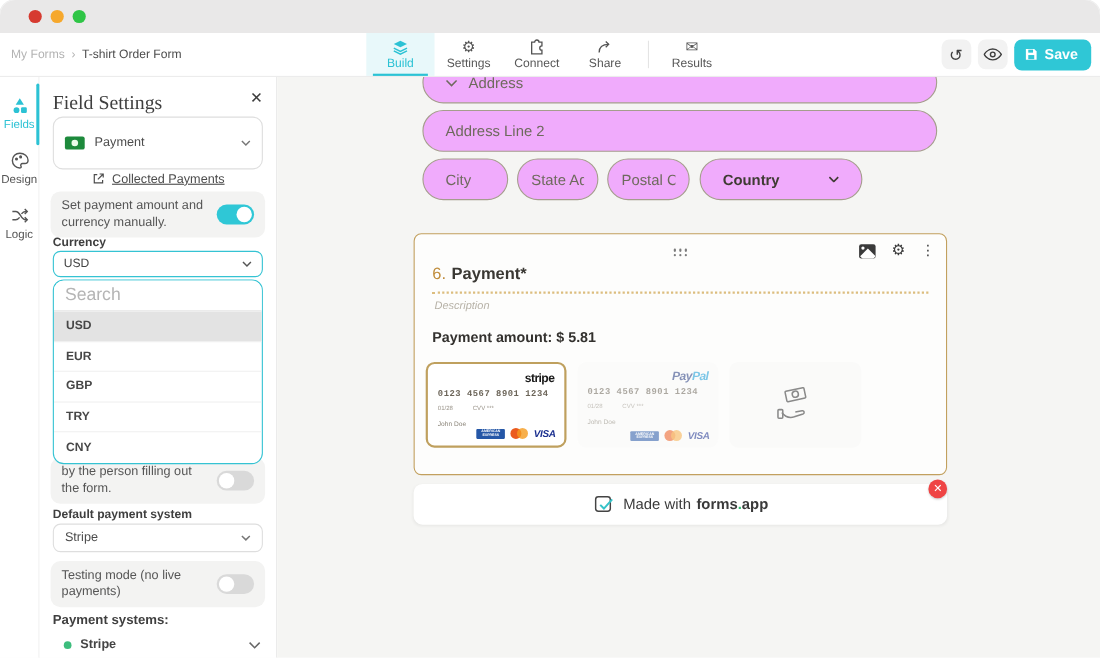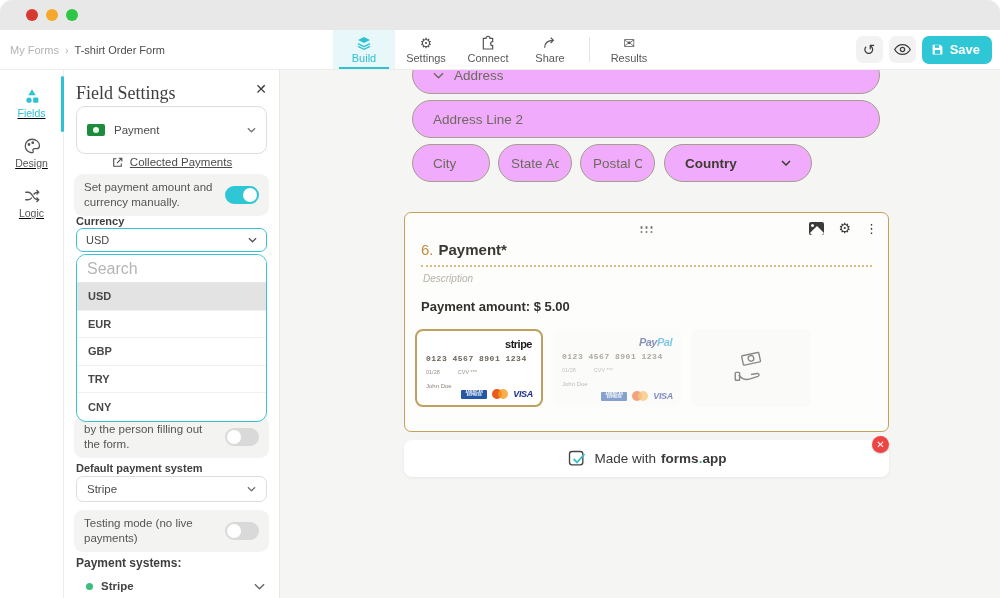--- a/index.html
+++ b/index.html
@@ -22,34 +22,34 @@
   .tab.active::after { content:""; position:absolute; left:6px; right:6px; bottom:0; height:2px; background:#2cc2d4; }
   .tabdiv { width:1px; background:#e4e4e4; margin:7px 8px; }
   .nav-actions { position:absolute; right:8px; top:0; height:100%; display:flex; align-items:center; gap:6px; }
   .iconbtn { width:27px; height:27px; border-radius:7px; background:#f2f2f2; display:flex; align-items:center; justify-content:center; font-family:"DejaVu Sans",sans-serif; font-size:15px; color:#3f3f3f; cursor:pointer; }
   .savebtn { height:28px; padding:0 12px 0 9px; border-radius:7px; background:#2fc7d6; color:#fff; font-size:13px; font-weight:bold; display:flex; align-items:center; gap:6px; cursor:pointer; border:none; }
 
   
   .content { position:relative; height:528px; display:flex; }
 
   
-  .rail { position:relative; width:64px; background:#fff; border-right:1px solid #eee; padding-top:8px;text-decoration:underline; }
+  .rail { position:relative; width:36px; background:#fff; border-right:1px solid #eee; padding-top:8px; }
   .rail-item { display:flex; flex-direction:column; align-items:center; gap:2px; padding:9px 0; font-size:10.5px; color:#555; cursor:pointer; }
   .rail-item.active { color:#2cc2d4; }
   .rail-ind { position:absolute; right:-1px; top:6px; width:3px; height:56px; background:#2cc2d4; border-radius:2px; }
 
   
   .panel { position:relative; width:216px; background:#fff; border-right:1px solid #e9e9e9; font-size:11.5px; color:#4c4c4c; }
   .panel-title { position:absolute; top:13px; left:12px; font-size:18px; color:#3f3f3f;font-family:Liberation Serif, serif; }
   .panel-close { position:absolute; top:11px; right:12px; font-size:14px; color:#3c3c3c; cursor:pointer; }
   .sel { position:absolute; left:12px; right:12px; background:#fff; border:1px solid #dedede; border-radius:9px; display:flex; align-items:center; padding:0 10px; gap:9px; cursor:pointer; }
   .sel .chev { margin-left:auto; }
   .moneyicon { width:18px; height:12px; background:#1d8a3c; border-radius:2px; position:relative; }
   .moneyicon::after { content:""; position:absolute; left:6px; top:3px; width:6px; height:6px; border-radius:50%; background:#eafbe9; }
-  .linkrow { position:absolute; top:86px; left:0; right:0; display:flex; justify-content:center; align-items:flex-start; gap:6px; cursor:pointer; }
+  .linkrow { position:absolute; top:86px; left:0; right:0; display:flex; justify-content:center; align-items:center; gap:6px; cursor:pointer; }
   .linkrow span { text-decoration:underline; color:#4c4c4c; }
   .graybox { position:absolute; left:10px; right:10px; background:#f3f3f2; border-radius:9px; display:flex; align-items:center; padding:6px 10px; gap:8px; }
   .graybox .lbl { flex:1; line-height:1.3; color:#555; }
   .toggle { width:34px; height:18px; border-radius:9px; background:#d9d9d9; position:relative; flex:none; cursor:pointer; }
   .toggle::after { content:""; position:absolute; top:2px; left:2px; width:14px; height:14px; border-radius:50%; background:#fff; }
   .toggle.on { background:#2fc7d6; } .toggle.on::after { left:18px; }
   .fldlabel { position:absolute; left:12px; font-size:11px; font-weight:bold; color:#3f3f3f; }
   .cursel { position:absolute; left:12px; right:12px; height:24px; border:1.5px solid #35c3d3; border-radius:7px; background:#fff; display:flex; align-items:center; padding:0 9px; font-size:11px; color:#444; cursor:pointer; }
   .dropdown { position:absolute; top:184px; left:12px; right:12px; background:#fff; border:1.5px solid #35c3d3; border-radius:10px; overflow:hidden; z-index:10; }
   .dd-search { width:100%; height:28px; border:none; outline:none; border-bottom:1px solid #e6e6e6; padding:0 10px; font-size:16px; color:#444; font-family:inherit; }
@@ -350,21 +350,21 @@
         <div class="blockicons">
           <span class="imgicon"></span>
           <span class="gearicon">⚙</span>
           <span class="dotsicon">⋮</span>
         </div>
         <div class="paytitle">
           <span class="num">6.</span><span>Payment*</span>
         </div>
         <div class="dashline"></div>
         <div class="desc">Description</div>
-        <div class="amount">Payment amount: $ 5.00</div>
+        <div class="amount">Payment amount: $ 5.81</div>
 
         <div class="cards">
 
           <div class="card sel-card">
             <span class="brand">stripe</span>
             <span class="cnum">0123 4567 8901 1234</span>
             <span class="crow">
               <span>01/28</span>
               <span>CVV ***</span>
             </span>

